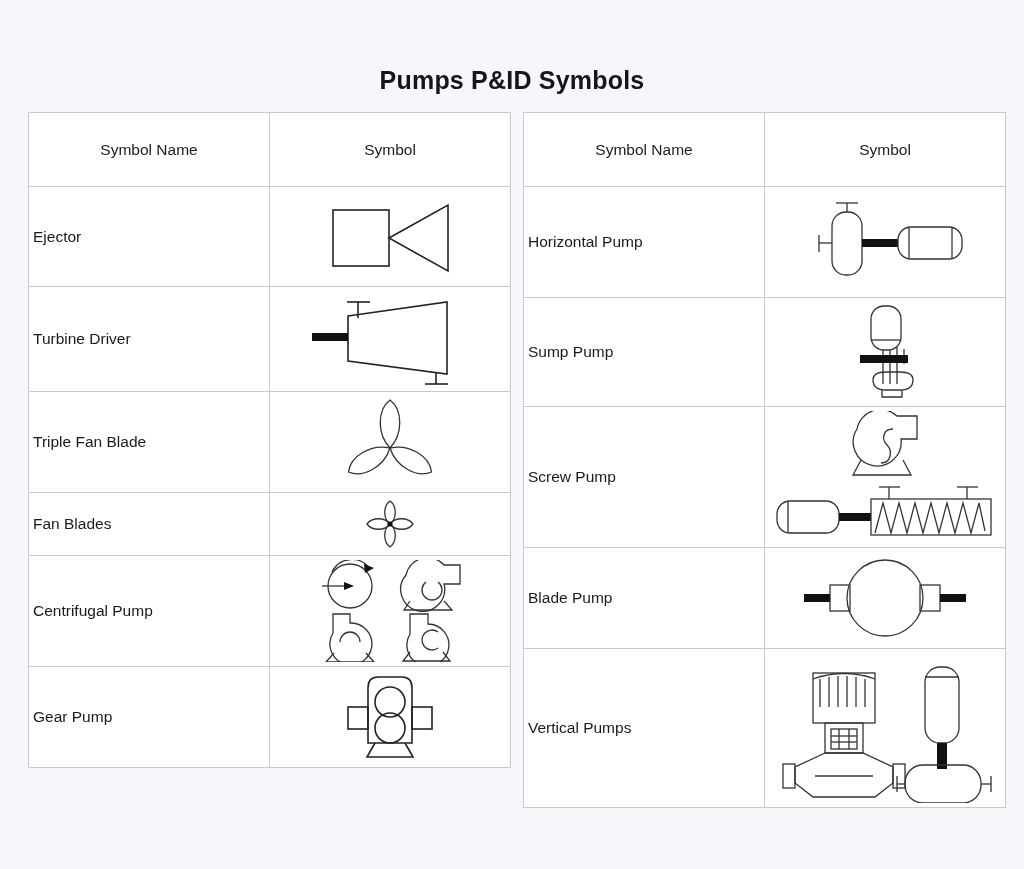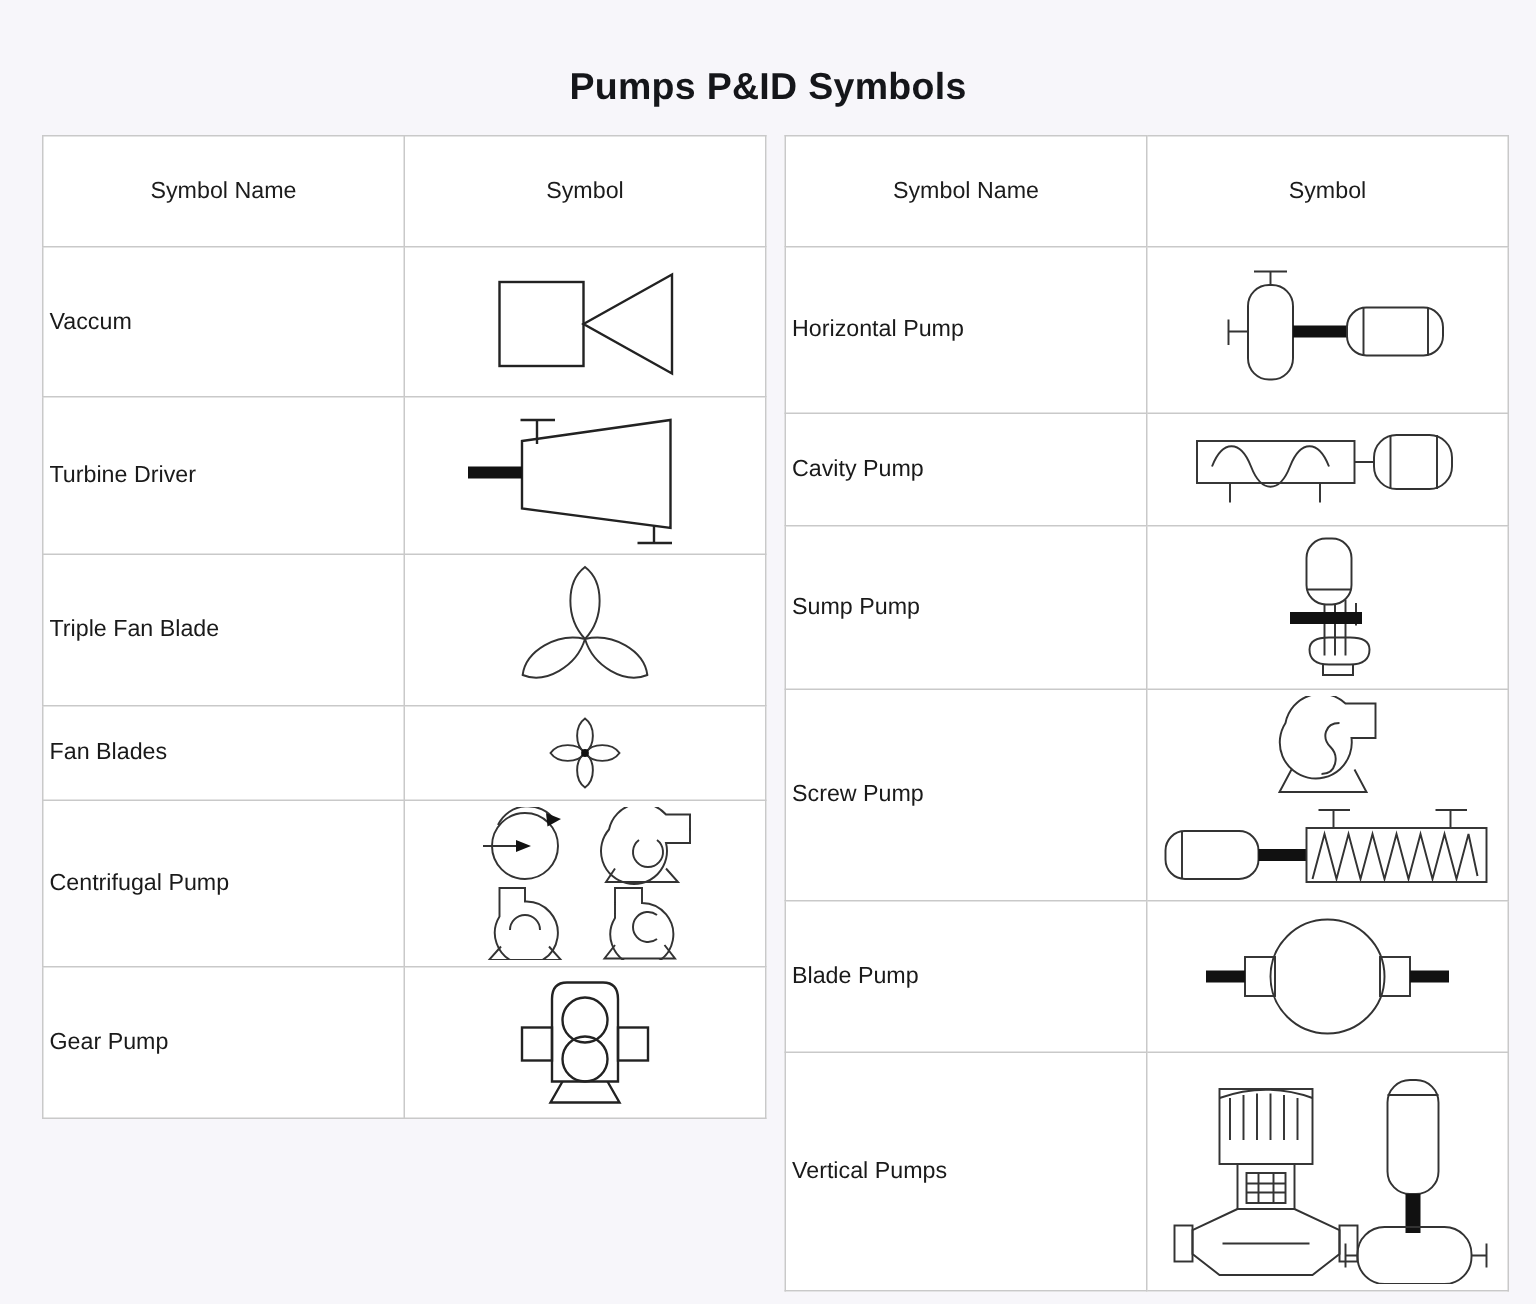--- a/index.html
+++ b/index.html
@@ -11,21 +11,21 @@
     color:#1a1a1a;
     overflow:hidden;
   }
   .page{position:relative;width:1024px;height:869px;box-sizing:border-box;}
   .title{
     text-align:center;
     font-size:25px;
     font-weight:bold;
     letter-spacing:.2px;
     color:#15161a;
-    padding-top:44px;
+    padding-top:66px;
     margin:0;
   }
   .tables{
     display:flex;
     gap:12px;
     padding:17px 28px 0 28px;
     box-sizing:border-box;
     align-items:flex-start;
   }
   .tbl{
@@ -82,21 +82,21 @@
         </colgroup>
       <thead>
         <tr>
           <th class="hdr">Symbol Name</th>
           <th class="hdr">Symbol</th>
         </tr>
       </thead>
       <tbody>
 
         <tr style="height:100px">
-          <td class="namecell">Vaccum</td>
+          <td class="namecell">Ejector</td>
           <td class="symcell">
             <svg width="180" height="90" viewBox="0 0 180 90">
               <rect class="ln" x="33" y="18" width="56" height="56"></rect>
               <path class="ln" d="M89 46 L148 13 L148 79 Z"></path>
             </svg>
           </td>
         </tr>
 
         <tr style="height:102px">
           <td class="namecell">Turbine Driver</td>
@@ -229,35 +229,20 @@
               <path class="ln-thin" d="M47 46 L34 46"></path>
               <path class="ln-thin" d="M34 38 L34 55"></path>
               <rect class="solid" x="77" y="42" width="36" height="8"></rect>
               <rect class="ln-thin" x="113" y="30" width="64" height="32" rx="13"></rect>
               <path class="ln-thin" d="M124 30 L124 62"></path>
               <path class="ln-thin" d="M167 30 L167 62"></path>
             </svg>
           </td>
         </tr>
 
-        <tr style="height:72px">
-          <td class="namecell">Cavity Pump</td>
-          <td class="symcell">
-            <svg width="210" height="66" viewBox="0 0 210 66">
-              <rect class="ln-thin" x="18" y="14" width="105" height="28"></rect>
-              <path class="ln-thin" d="M28 31 C 35 13, 47 13, 54 31 C 61 49, 73 49, 80 31 C 87 13, 99 13, 106 31"></path>
-              <path class="ln-thin" d="M40 42 L40 55"></path>
-              <path class="ln-thin" d="M100 42 L100 55"></path>
-              <path class="ln-thin" d="M123 28 L136 28"></path>
-              <rect class="ln-thin" x="136" y="10" width="52" height="36" rx="15"></rect>
-              <path class="ln-thin" d="M147 10 L147 46"></path>
-              <path class="ln-thin" d="M178 10 L178 46"></path>
-            </svg>
-          </td>
-        </tr>
 
         <tr style="height:104px">
           <td class="namecell">Sump Pump</td>
           <td class="symcell">
             <svg width="130" height="100" viewBox="0 0 130 100">
               <rect class="ln-thin" x="51" y="4" width="30" height="44" rx="13"></rect>
               <path class="ln-thin" d="M51 38 L81 38"></path>
               <path class="ln-thin" d="M63 48 L63 82"></path>
               <path class="ln-thin" d="M70 48 L70 82"></path>
               <path class="ln-thin" d="M77 45 L77 82"></path>

